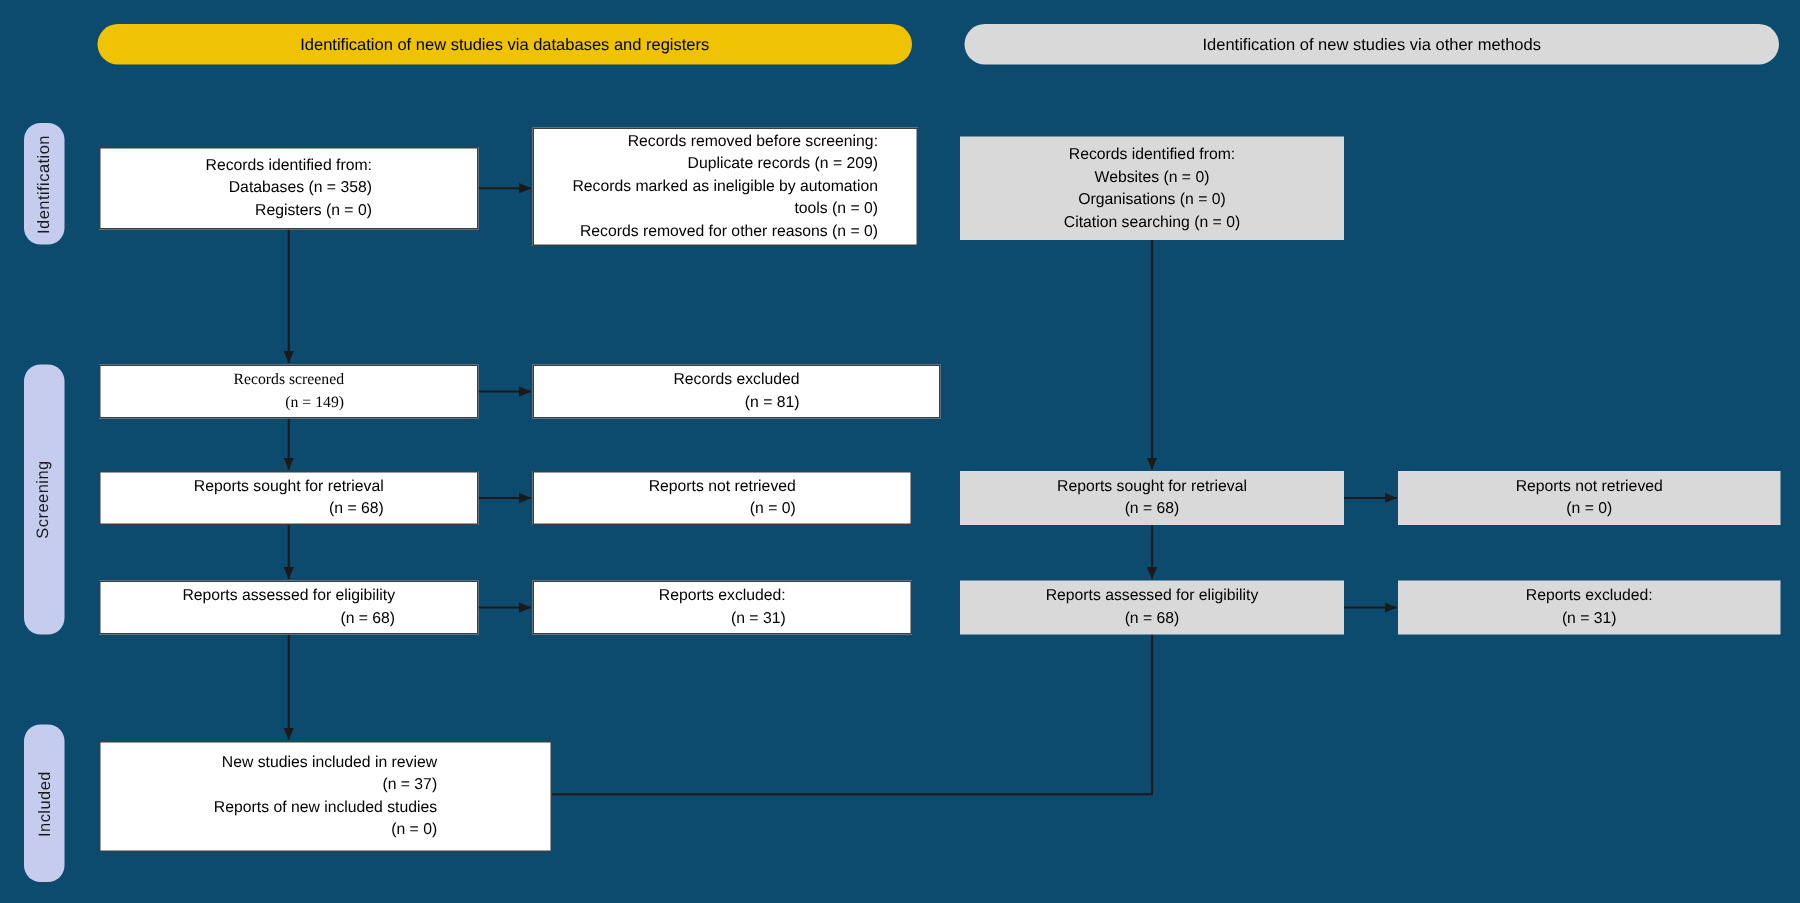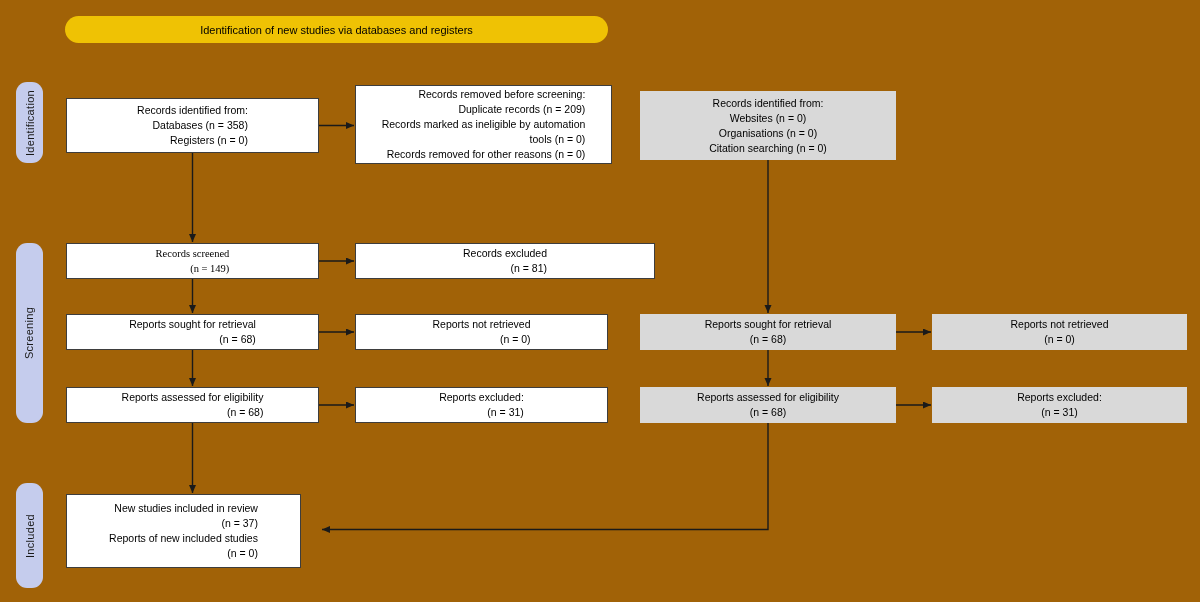--- a/index.html
+++ b/index.html
@@ -1,19 +1,19 @@
 <!DOCTYPE html>
 <html><head>
 <meta charset="utf-8">
 <style>
   html,body{margin:0;padding:0;background:#ffffff;}
   .canvas{
     position:relative;
     width:1200px;height:602px;
-    background:#a16207;
+    background:#0c4a6e;
     font-family:"Liberation Sans", sans-serif;
     color:#000000;
     overflow:hidden;
   }
   .arrows{position:absolute;left:0;top:0;width:1200px;height:602px;pointer-events:none;}
   .banner{
     position:absolute;
     display:flex;align-items:center;justify-content:center;
     border-radius:13.5px;
     font-size:11px;
@@ -77,20 +77,23 @@
       <line x1="768" y1="160" x2="768" y2="313" marker-end="url(#ah)"></line>
       <line x1="768" y1="350" x2="768" y2="386" marker-end="url(#ah)"></line>
 
       <polyline points="768,423 768,529.5 322,529.5" marker-end="url(#ah)"></polyline>
     </g>
   </svg>
 
   <div class="banner yellow" style="left:65px;top:16px;width:543px;height:27px;">
     <span>Identification of new studies via databases and registers</span>
   </div>
+  <div class="banner gray" style="left:643px;top:16px;width:543px;height:27px;">
+    <span>Identification of new studies via other methods</span>
+  </div>
 
   <div class="pill" style="left:16px;top:82px;height:81px;">
     <span>Identification</span>
   </div>
   <div class="pill" style="left:16px;top:243px;height:180px;">
     <span>Screening</span>
   </div>
   <div class="pill" style="left:16px;top:483px;height:105px;">
     <span>Included</span>
   </div>
@@ -104,41 +107,41 @@
     <span>Records removed before screening:
 Duplicate records (n = 209)
 Records marked as ineligible by automation
 tools (n = 0)
 Records removed for other reasons (n = 0)</span>
   </div>
   <div class="box white" style="left:66px;top:243px;width:253px;height:36px;font-family:Liberation Serif, serif;">
     <span>Records screened
 (n = 149)</span>
   </div>
-  <div class="box white" style="left:355px;top:243px;width:300px;height:36px;">
+  <div class="box white" style="left:355px;top:243px;width:272px;height:36px;">
     <span>Records excluded
 (n = 81)</span>
   </div>
   <div class="box white" style="left:66px;top:314px;width:253px;height:36px;">
     <span>Reports sought for retrieval
 (n = 68)</span>
   </div>
   <div class="box white" style="left:355px;top:314px;width:253px;height:36px;">
     <span>Reports not retrieved
 (n = 0)</span>
   </div>
   <div class="box white" style="left:66px;top:387px;width:253px;height:36px;">
     <span>Reports assessed for eligibility
 (n = 68)</span>
   </div>
   <div class="box white" style="left:355px;top:387px;width:253px;height:36px;">
     <span>Reports excluded:
 (n = 31)</span>
   </div>
-  <div class="box white" style="left:66px;top:494px;width:235px;height:74px;">
+  <div class="box white" style="left:66px;top:494px;width:302px;height:74px;">
     <span>New studies included in review
 (n = 37)
 Reports of new included studies
 (n = 0)</span>
   </div>
 
   <div class="box grayfill" style="left:640px;top:91px;width:256px;height:69px;">
     <span>Records identified from:
 Websites (n = 0)
 Organisations (n = 0)

